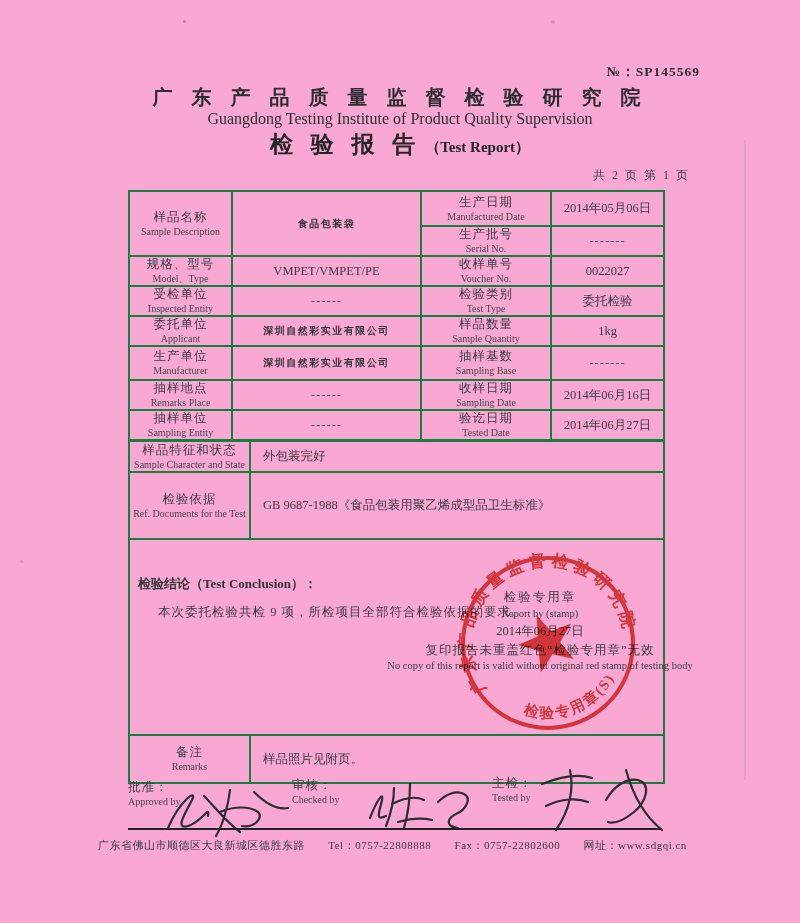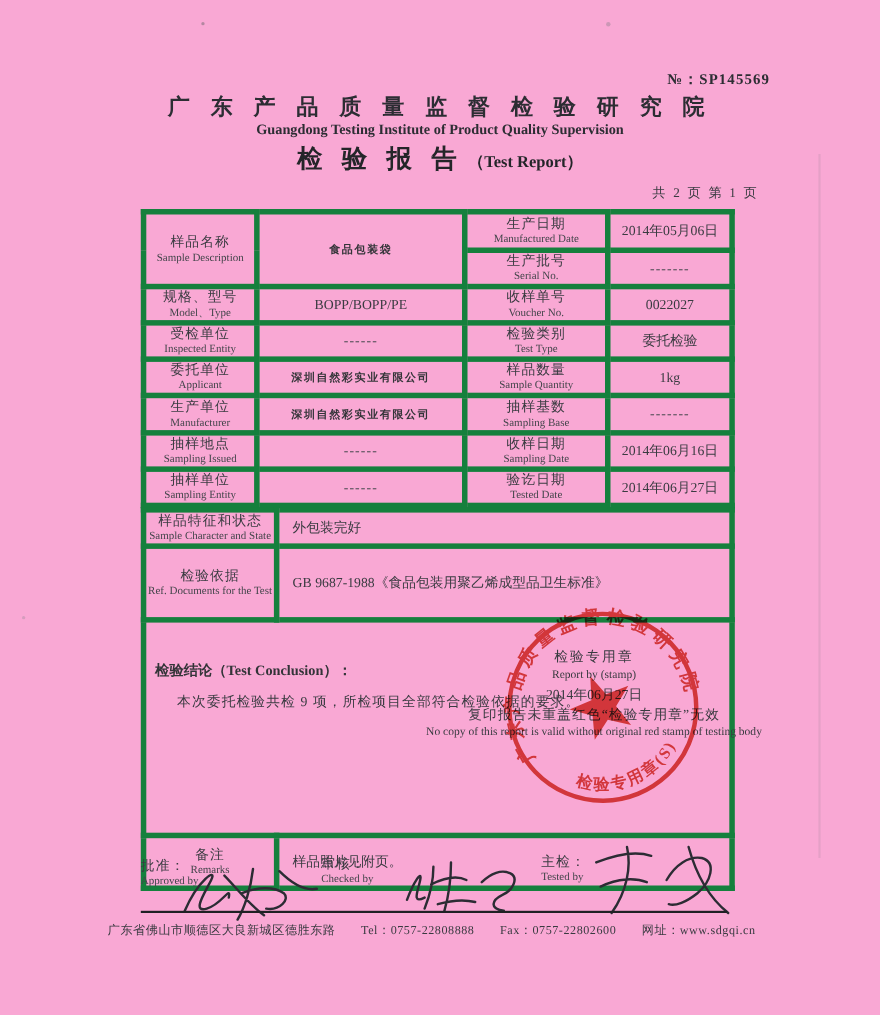--- a/index.html
+++ b/index.html
@@ -6,29 +6,29 @@
   .page{
     position:relative;width:800px;height:923px;margin:0 auto;
     background:#f9a8d4;overflow:hidden;
     font-family:"Liberation Serif","DejaVu Serif",serif;color:#3a3b41;
   }
   .abs{position:absolute;}
   .centered{left:0;width:100%;text-align:center;}
 
   .report-no{top:63px;right:100px;font-size:13.5px;font-weight:bold;letter-spacing:1px;color:#2c2d33;}
   .inst-cn{top:84px;font-size:20px;font-weight:bold;letter-spacing:7px;color:#2c2d33;}
-  .inst-en{top:110px;font-size:13px;font-weight:bold;color:#2c2d33;}
+  .inst-en{top:110px;font-size:16px;font-weight:normal;color:#2c2d33;}
   .title-row{top:129px;color:#242529;}
   .title-cn{font-size:23px;font-weight:bold;letter-spacing:6px;}
   .title-en{font-size:15px;font-weight:bold;}
   .pageinfo{top:167px;right:110px;font-size:12px;letter-spacing:2px;color:#3a3b41;}
 
   .tables{left:128px;top:190px;width:535px;}
   table{border-collapse:collapse;table-layout:fixed;width:535px;}
-  td{border:5px solid #15803d;vertical-align:middle;text-align:center;padding:0;overflow:hidden;}
+  td{border:2px solid #15803d;vertical-align:middle;text-align:center;padding:0;overflow:hidden;}
   .cn{font-size:12.5px;letter-spacing:1px;line-height:15px;color:#3a3b41;}
   .en{font-size:10px;line-height:12px;margin-top:1px;color:#44454b;}
   .val{font-size:12.5px;color:#3a3b41;}
   .val-bold{font-weight:bold;font-size:10px;letter-spacing:1.5px;color:#333438;}
   .val-dash{letter-spacing:1px;color:#4a4b51;}
   .val-left{text-align:left;padding-left:12px;}
   .bt{margin-top:-1px;}
   .conc-cell{vertical-align:top;text-align:left;}
   .conc-head{margin:35px 0 0 8px;font-size:13px;font-weight:bold;color:#333438;}
   .conc-body{margin:11px 0 0 28px;font-size:12.5px;letter-spacing:1px;color:#3a3b41;}
@@ -105,21 +105,21 @@
           <div class="cn">生产批号</div>
           <div class="en">Serial No.</div>
         </td>
         <td class="val val-dash">-------</td>
       </tr>
       <tr style="height:27px">
         <td>
           <div class="cn">规格、型号</div>
           <div class="en">Model、Type</div>
         </td>
-        <td class="val">BOPP/BOPP/PE</td>
+        <td class="val">VMPET/VMPET/PE</td>
         <td>
           <div class="cn">收样单号</div>
           <div class="en">Voucher No.</div>
         </td>
         <td class="val">0022027</td>
       </tr>
       <tr style="height:30px">
         <td>
           <div class="cn">受检单位</div>
           <div class="en">Inspected Entity</div>
@@ -151,21 +151,21 @@
         <td class="val val-bold">深圳自然彩实业有限公司</td>
         <td>
           <div class="cn">抽样基数</div>
           <div class="en">Sampling Base</div>
         </td>
         <td class="val val-dash">-------</td>
       </tr>
       <tr style="height:29px">
         <td>
           <div class="cn">抽样地点</div>
-          <div class="en">Sampling Issued</div>
+          <div class="en">Remarks Place</div>
         </td>
         <td class="val val-dash">------</td>
         <td>
           <div class="cn">收样日期</div>
           <div class="en">Sampling Date</div>
         </td>
         <td class="val">2014年06月16日</td>
       </tr>
       <tr style="height:29px">
         <td>

